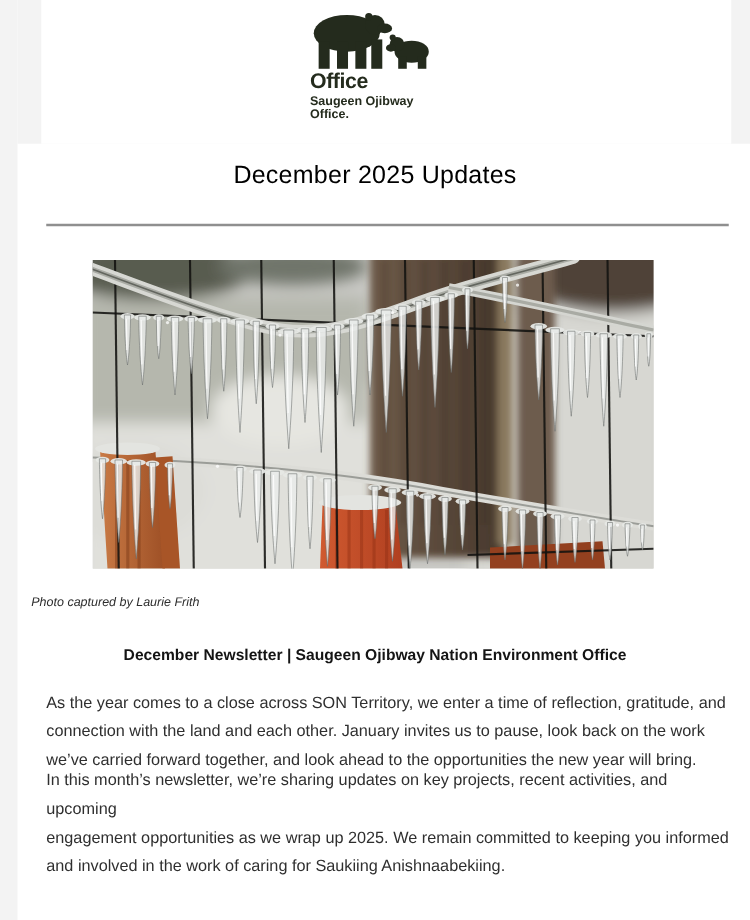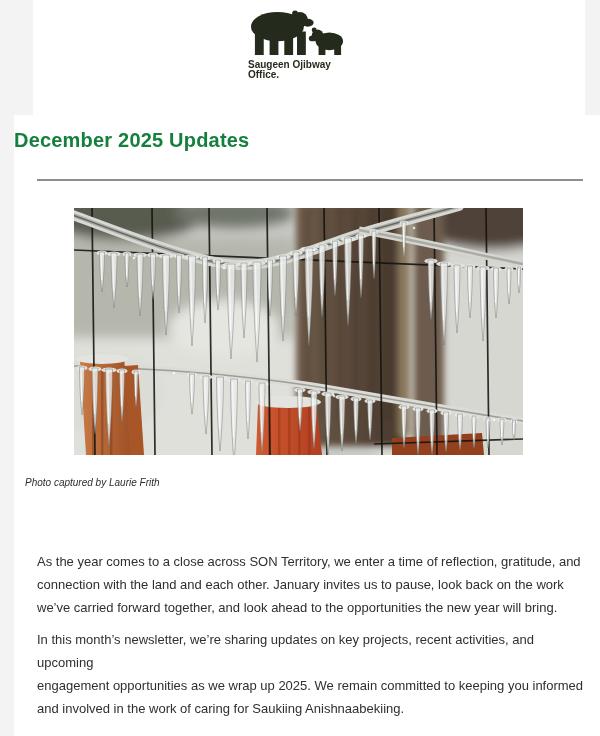--- a/index.html
+++ b/index.html
@@ -9,31 +9,31 @@
     font-family:"Liberation Sans", sans-serif;
   }
   .email{position:absolute;left:14px;top:0;width:586px;height:736px;background:#ffffff}
   .header-band{position:absolute;left:0;top:0;width:586px;height:115px;background:#f3f3f3}
   .header-card{position:absolute;left:19px;top:0;width:552px;height:115px;background:#ffffff}
   .logo{position:absolute;left:215px;top:9px;width:130px}
   .logo svg{display:block}
   .org-line{font-weight:bold;font-size:17px;line-height:17px;color:#242b1d;letter-spacing:-0.3px}
   .sub-line{font-weight:bold;font-size:10px;line-height:10px;color:#242b1d}
   .sub-first{margin-top:4px}
-  .title{position:absolute;top:129px;left:0;width:572px;margin:0;
-         font-size:20px;font-weight:bold;color:#15803d;letter-spacing:0.2px}
+  .title{position:absolute;top:129px;left:0;width:572px;margin:0;text-align:center;
+         font-size:20px;font-weight:normal;color:#000000;letter-spacing:0.2px}
   .divider{position:absolute;top:179px;left:23px;width:546px;height:0;border-top:2px solid #8f8f8f}
   .photo{position:absolute;top:208px;left:60px;width:449px;height:247px;overflow:hidden}
   .photo svg{display:block}
   .caption{position:absolute;top:477px;left:11px;font-size:10px;font-style:italic;color:#2d2d2d}
   .heading{position:absolute;top:517px;left:0;width:572px;text-align:center;
            font-size:12.5px;font-weight:bold;color:#141414}
   .para{position:absolute;left:23px;width:554px;margin:0;font-size:13px;line-height:23px;
         color:#2f2f2f;white-space:pre-line}
-  .p1{top:550px}.p2{top:628px}.p3{top:708px}
+  .p1{top:550px}.p2{top:612px}.p3{top:708px}
 </style>
 </head>
 <body>
 
 <div class="email">
 
   <div class="header-band">
     <div class="header-card">
       <div class="logo">
         <svg width="100" height="47" viewBox="0 0 100 48">
@@ -47,20 +47,21 @@
             <rect x="36" y="25" width="9" height="22"></rect>
             <rect x="49" y="23" width="9" height="24"></rect>
             <ellipse cx="82" cy="33" rx="14" ry="9"></ellipse>
             <circle cx="70" cy="27" r="6"></circle>
             <circle cx="66.5" cy="21.5" r="2.5"></circle>
             <ellipse cx="65" cy="30" rx="4" ry="3"></ellipse>
             <rect x="71" y="37" width="7" height="10"></rect>
             <rect x="87" y="37" width="7" height="10"></rect>
           </g>
         </svg>
+        <div class="org-line">Office</div>
         <div class="sub-line sub-first">Saugeen Ojibway</div>
         <div class="sub-line">Office.</div>
       </div>
     </div>
   </div>
 
   <h1 class="title">December 2025 Updates</h1>
 
   <div class="divider"></div>
 
@@ -319,20 +320,21 @@
         <circle cx="340" cy="20" r="1.3" fill="rgba(255,255,255,0.75)"></circle>
         <circle cx="390" cy="58" r="1.3" fill="rgba(255,255,255,0.75)"></circle>
         <circle cx="100" cy="165" r="1.3" fill="rgba(255,255,255,0.75)"></circle>
         <circle cx="260" cy="188" r="1.3" fill="rgba(255,255,255,0.75)"></circle>
         <circle cx="420" cy="212" r="1.3" fill="rgba(255,255,255,0.75)"></circle>
       </svg>
   </div>
 
   <div class="caption">Photo captured by Laurie Frith</div>
 
+  <div class="heading">December Newsletter | Saugeen Ojibway Nation Environment Office</div>
 
   <p class="para p1">As the year comes to a close across SON Territory, we enter a time of reflection, gratitude, and
 connection with the land and each other. January invites us to pause, look back on the work
 we’ve carried forward together, and look ahead to the opportunities the new year will bring.</p>
   <p class="para p2">In this month’s newsletter, we’re sharing updates on key projects, recent activities, and upcoming
 engagement opportunities as we wrap up 2025. We remain committed to keeping you informed
 and involved in the work of caring for Saukiing Anishnaabekiing.</p>
 
 </div>
 

